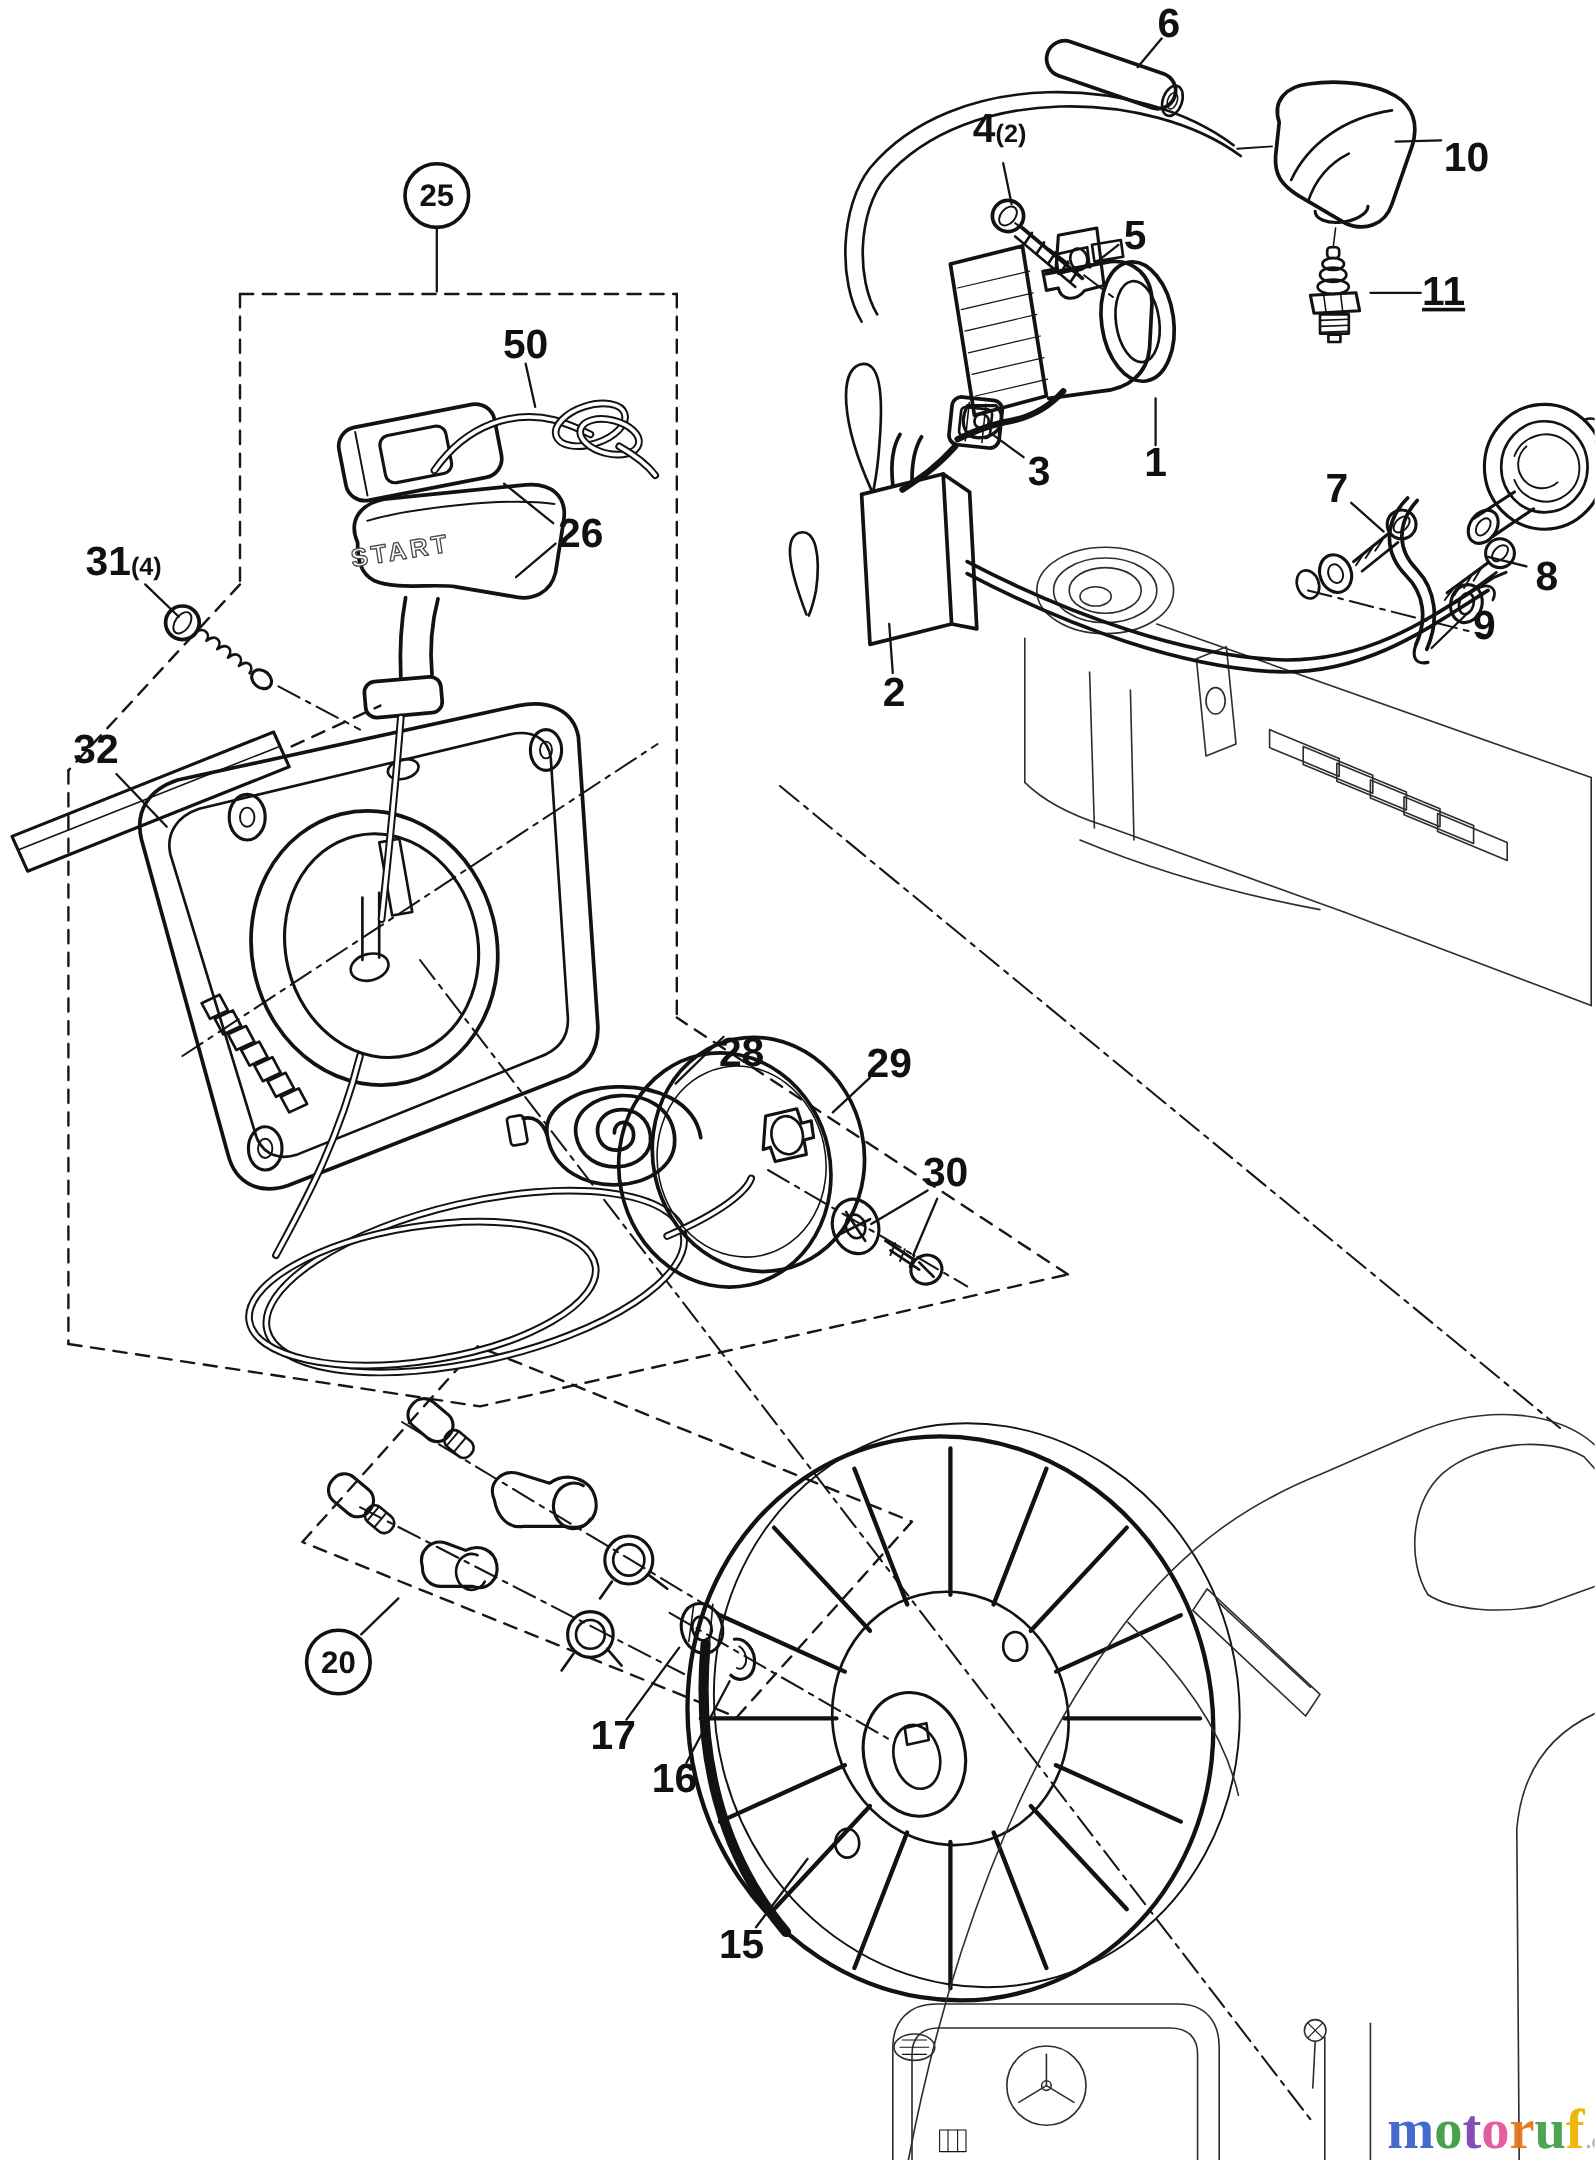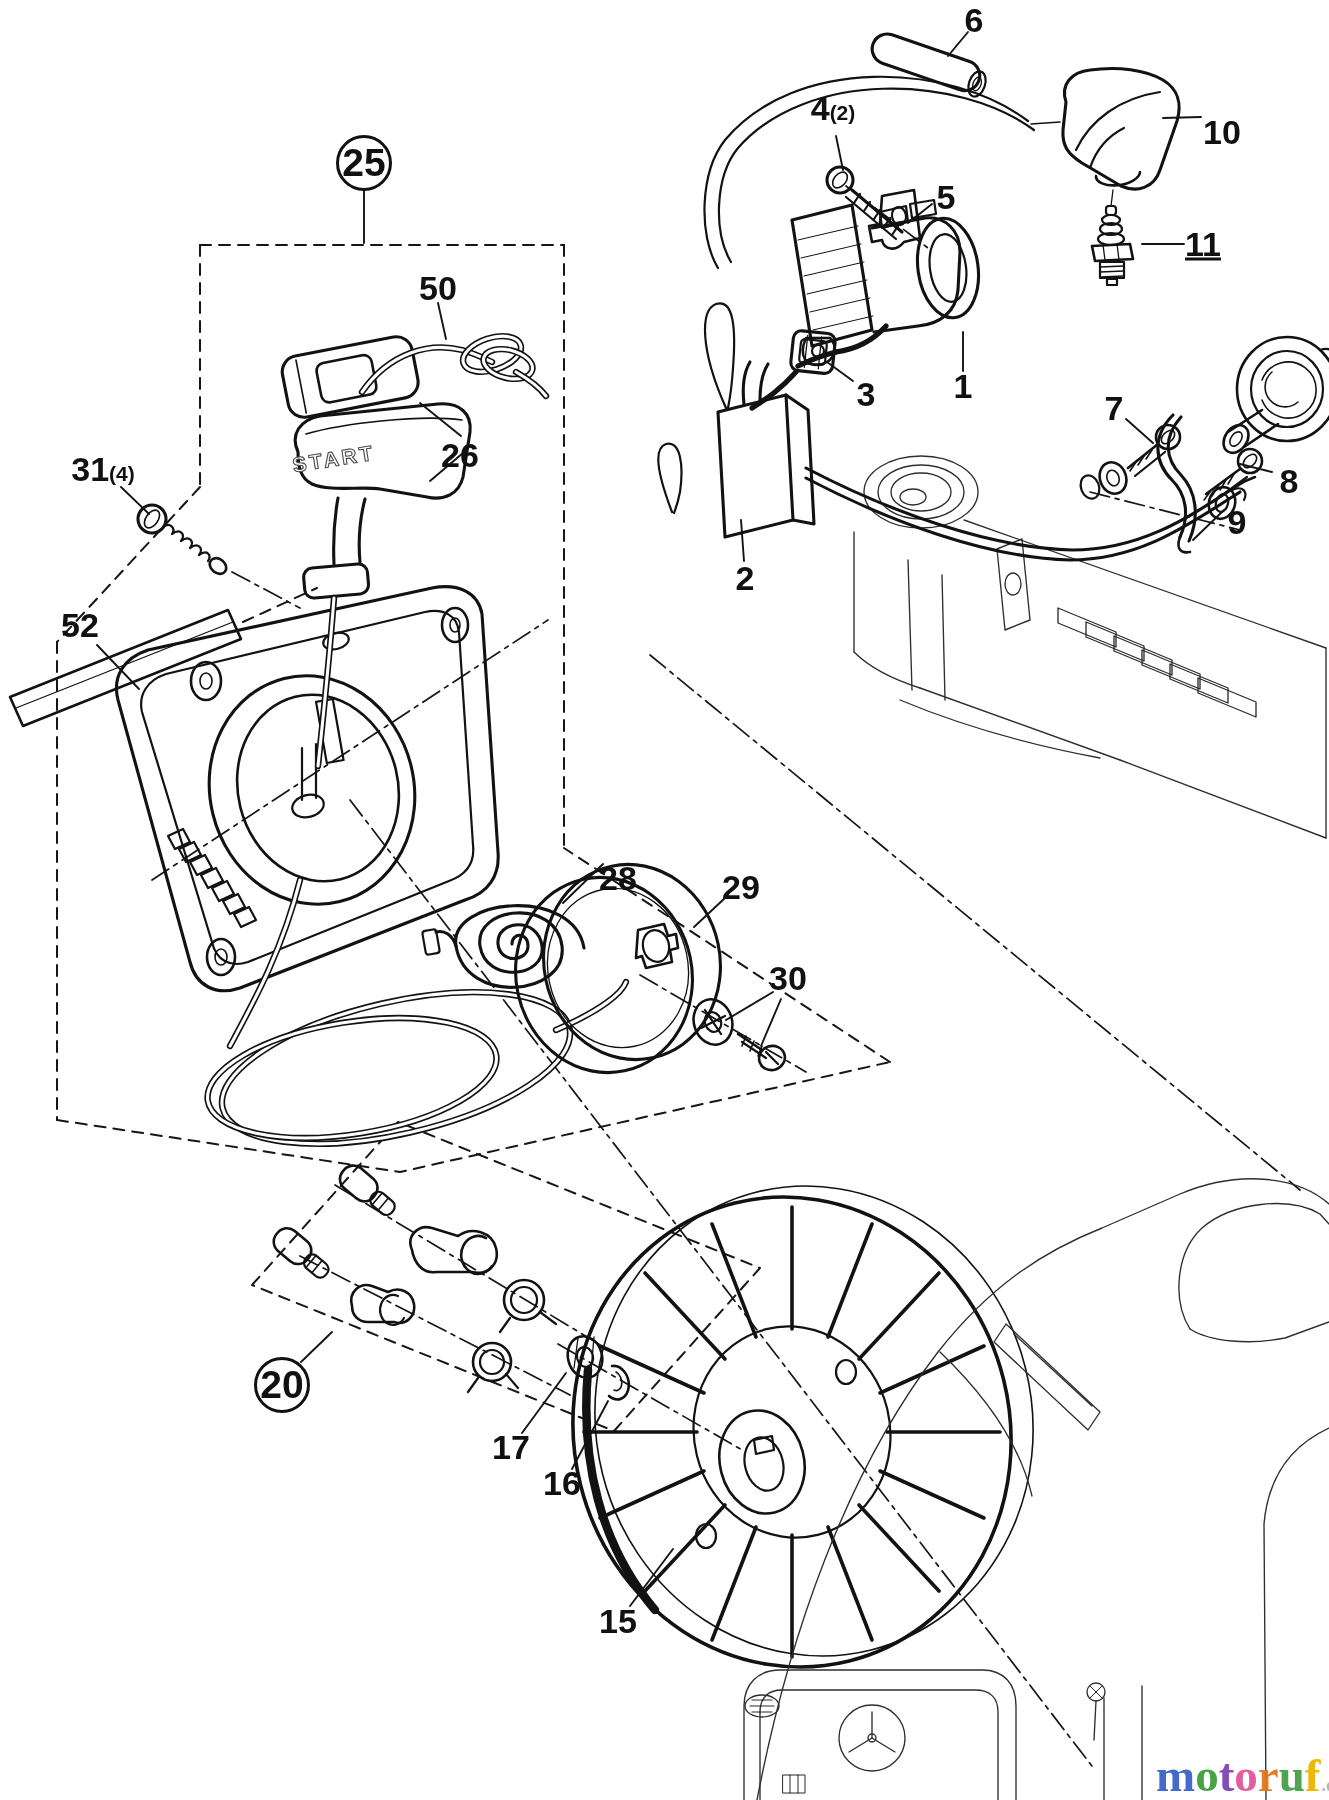--- a/index.html
+++ b/index.html
@@ -13,21 +13,21 @@
   .thin{fill:none;stroke:#2e2e2e;stroke-width:1.35}
   .dash{fill:none;stroke:#161616;stroke-width:2;stroke-dasharray:11 8;}
   .ddot{fill:none;stroke:#161616;stroke-width:1.7;stroke-dasharray:20 6 4 6;}
   .lead{fill:none;stroke:#141414;stroke-width:1.9;}
   .rope{fill:none;stroke:#121212;stroke-width:6.4;}
   .ropein{fill:none;stroke:#ffffff;stroke-width:3.1;}
   .plabel{position:absolute;transform:translate(-50%,-50%);color:#111;
           font:700 34px "Liberation Sans",sans-serif;white-space:nowrap;z-index:5;}
   .plabel .qual{font-size:21px;font-weight:700;vertical-align:baseline;}
   .pcircle{width:50px;height:50px;border:3px solid #111;border-radius:50%;background:#fff;
-           display:flex;align-items:center;justify-content:center;font-size:39px;}
+           display:flex;align-items:center;justify-content:center;font-size:26px;}
   #watermark{position:absolute;left:1156px;top:1748px;z-index:6;
              font-family:"Liberation Serif",serif;font-weight:700;font-size:47px;
              display:flex;align-items:baseline;opacity:.95;}
   #watermark .suffix{font-size:18px;margin-left:1px;}
 </style>
 </head>
 <body>
 
 <div id="stage">
 <svg width="1329" height="1800" viewBox="0 0 1329 1800">
@@ -462,26 +462,26 @@
       <div class="plabel" style="left: 1203px; top: 244px; text-decoration: underline;"><span>11</span></div>
       <div class="plabel" style="left: 618px; top: 1621px;"><span>15</span></div>
       <div class="plabel" style="left: 562px; top: 1483px;"><span>16</span></div>
       <div class="plabel" style="left: 511px; top: 1447px;"><span>17</span></div>
       <div class="plabel pcircle" style="left: 282px; top: 1385px;">
         <span>20</span>
       </div>
       <div class="plabel pcircle" style="left: 364px; top: 163px;">
         <span>25</span>
       </div>
-      <div class="plabel" style="left: 460px; top: 445px; margin-top: 10px;"><span>26</span></div>
+      <div class="plabel" style="left: 484px; top: 445px;"><span>26</span></div>
       <div class="plabel" style="left: 438px; top: 288px;"><span>50</span></div>
       <div class="plabel" style="left: 618px; top: 878px;"><span>28</span></div>
       <div class="plabel" style="left: 741px; top: 887px;"><span>29</span></div>
       <div class="plabel" style="left: 788px; top: 978px;"><span>30</span></div>
       <div class="plabel" style="left: 103px; top: 469px;"><span>31</span><span class="qual">(4)</span></div>
-      <div class="plabel" style="left: 80px; top: 625px;"><span>52</span></div>
+      <div class="plabel" style="left: 80px; top: 625px;"><span>32</span></div>
     </div>
 
 <div id="watermark">
   <span id="wm-letters"><span style="color: rgb(61, 99, 201);">m</span><span style="color: rgb(63, 158, 63);">o</span><span style="color: rgb(126, 68, 181);">t</span><span style="color: rgb(226, 86, 155);">o</span><span style="color: rgb(226, 119, 28);">r</span><span style="color: rgb(70, 160, 70);">u</span><span style="color: rgb(238, 180, 0);">f</span></span>
       <span class="suffix" style="color: rgb(178, 178, 178);">.de</span>
 </div>
 </div>
 
 </body></html>

